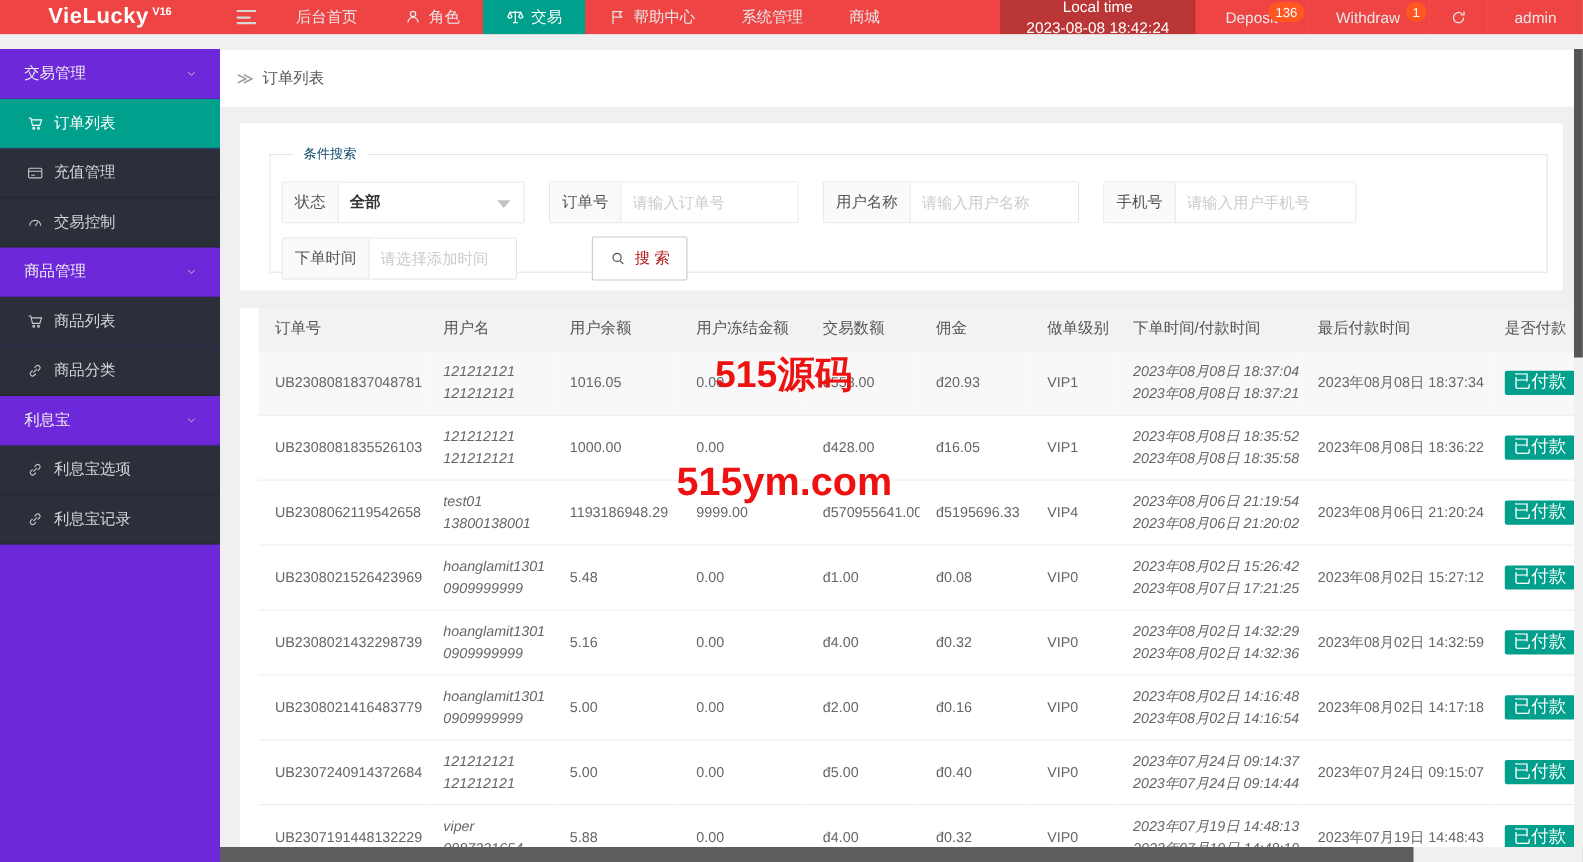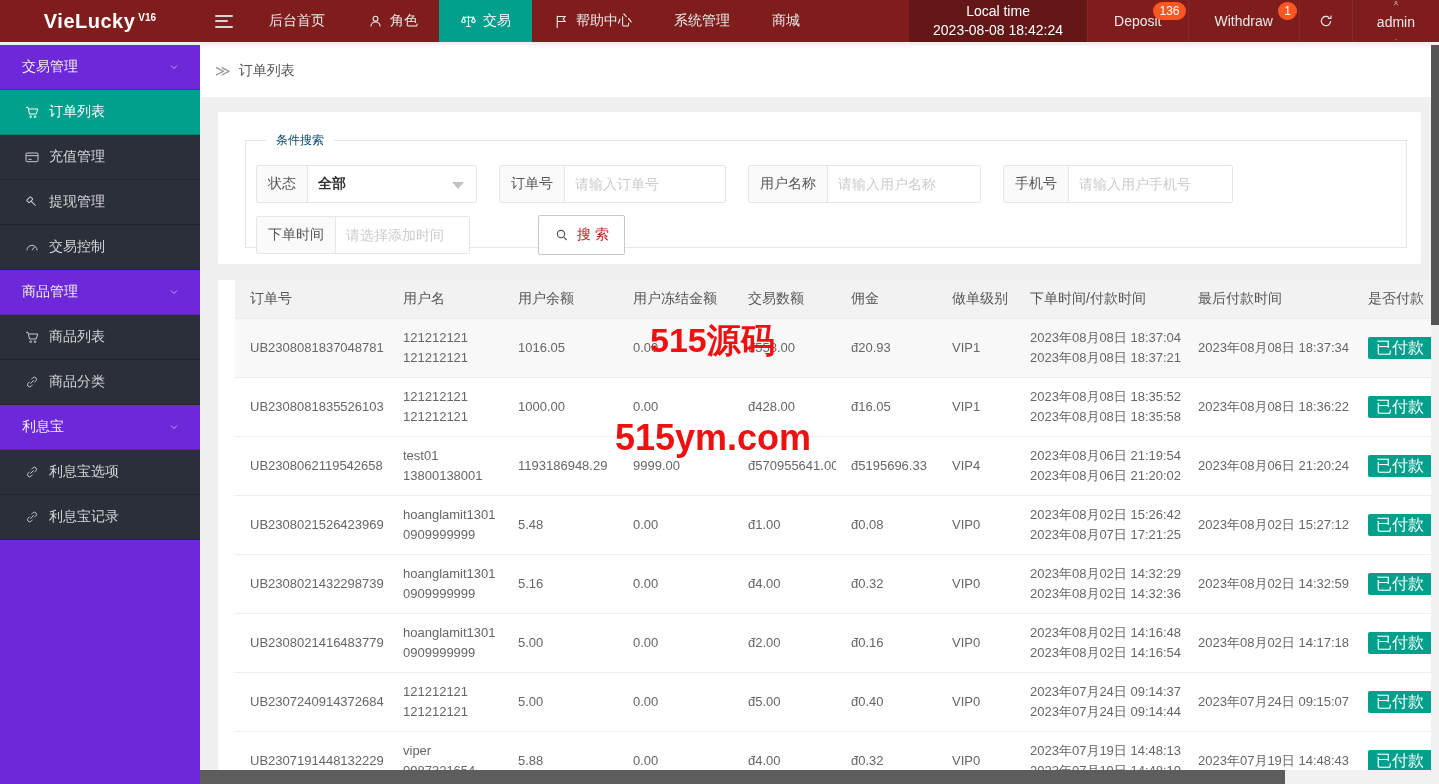--- a/index.html
+++ b/index.html
@@ -1,21 +1,21 @@
 <!DOCTYPE html>
 <html style="--accent: #00a08c; --badge: #ff5722; --wm: #ee1111;"><head>
 <meta charset="utf-8">
 <style>
   * { margin:0; padding:0; box-sizing:border-box; }
   html,body { width:1439px; height:784px; overflow:hidden;
     font-family:"Liberation Sans","DejaVu Sans",sans-serif; background:#f0f0f0; }
   :root { --accent:#00a08c; --badge:#ff5722; --wm:#ee1111; }
 
   
-  .navbar { position:fixed; left:0; top:0; right:0; height:42px; background:#7f1d1d; z-index:30;
+  .navbar { position:fixed; left:0; top:0; right:0; height:31px; background:#ef4444; z-index:30;
     display:flex; align-items:stretch; color:#e8e8e8; font-size:14px;justify-content:center; }
   .logo { width:200px; display:flex; align-items:center; justify-content:center; color:#fff; }
   .logo b { font-size:20px; font-weight:bold; letter-spacing:.5px; }
   .logo sup { font-size:10px; margin-left:3px; transform:translateY(-4px); font-weight:bold; }
   .nav-toggle { width:48px; display:flex; align-items:center; justify-content:center; cursor:pointer; }
   .bars { width:18px; height:13px; display:flex; flex-direction:column; justify-content:space-between; }
   .bars i { display:block; height:2px; background:#d7d7d7; border-radius:1px; }
   .bars i:nth-child(2){ width:72%; }
   .nav-item { display:flex; align-items:center; padding:0 21px; cursor:pointer; gap:6px; white-space:nowrap; }
   .nav-item.active { background:var(--accent); color:#fff; }
@@ -75,21 +75,21 @@
 
   
   .table-card { margin:16px 0 0 18px; background:#fff; height:504px; overflow:hidden; }
   .table-wrap { padding-left:17px; overflow:hidden; }
   table { border-collapse:collapse; table-layout:fixed; width:1258px; }
   th { height:38px; background:#f2f2f2; font-weight:normal; font-size:14px; color:#555;
     text-align:left; padding:0 0 0 15px; white-space:nowrap; }
   td { height:59px; font-size:13px; color:#666; padding:0 0 0 15px; vertical-align:middle;
     border-top:1px solid #eee; white-space:nowrap; overflow:hidden; }
   tbody tr:first-child td { background:#f8f8f8; }
-  td .line { line-height:20px; }
+  td .line { line-height:20px;font-style:italic; }
   .badge { display:inline-block; background:var(--accent); color:#fff; font-size:16px;
     height:22px; line-height:22px; padding:0 8px; border-radius:2px; }
 
   
   .wm { position:fixed; z-index:40; color:var(--wm); font-weight:bold; pointer-events:none; }
   .wm1 { left:650px; top:318px; font-size:34px; }
   .wm2 { left:615px; top:417px; font-size:36px; }
 
   
   .vscroll { position:fixed; right:0; top:45px; bottom:14px; width:8px; background:#f1f1f1; z-index:45; }
@@ -189,29 +189,20 @@
         <circle cx="16.5" cy="19" r="1.3"></circle>
       </svg>
     <span>订单列表</span>
   </div>
   <div class="side-item">
     <svg viewBox="0 0 24 24">
         <rect x="3" y="6" width="18" height="13" rx="1.5"></rect>
         <path d="M3 10h18M6.5 15.5h5"></path>
       </svg>
     <span>充值管理</span>
-  </div>
-  <div class="side-item">
-    <svg viewBox="0 0 24 24">
-        <g transform="rotate(-45 12 12)">
-          <rect x="8" y="4.5" width="8" height="5.5" rx="1"></rect>
-          <path d="M12 10v9.5"></path>
-        </g>
-      </svg>
-    <span>提现管理</span>
   </div>
   <div class="side-item">
     <svg viewBox="0 0 24 24">
         <path d="M4.5 17a7.5 7.5 0 1 1 15 0"></path>
         <path d="M12 17l3.6-5"></path>
       </svg>
     <span>交易控制</span>
   </div>
 
   <div class="side-group-title">

